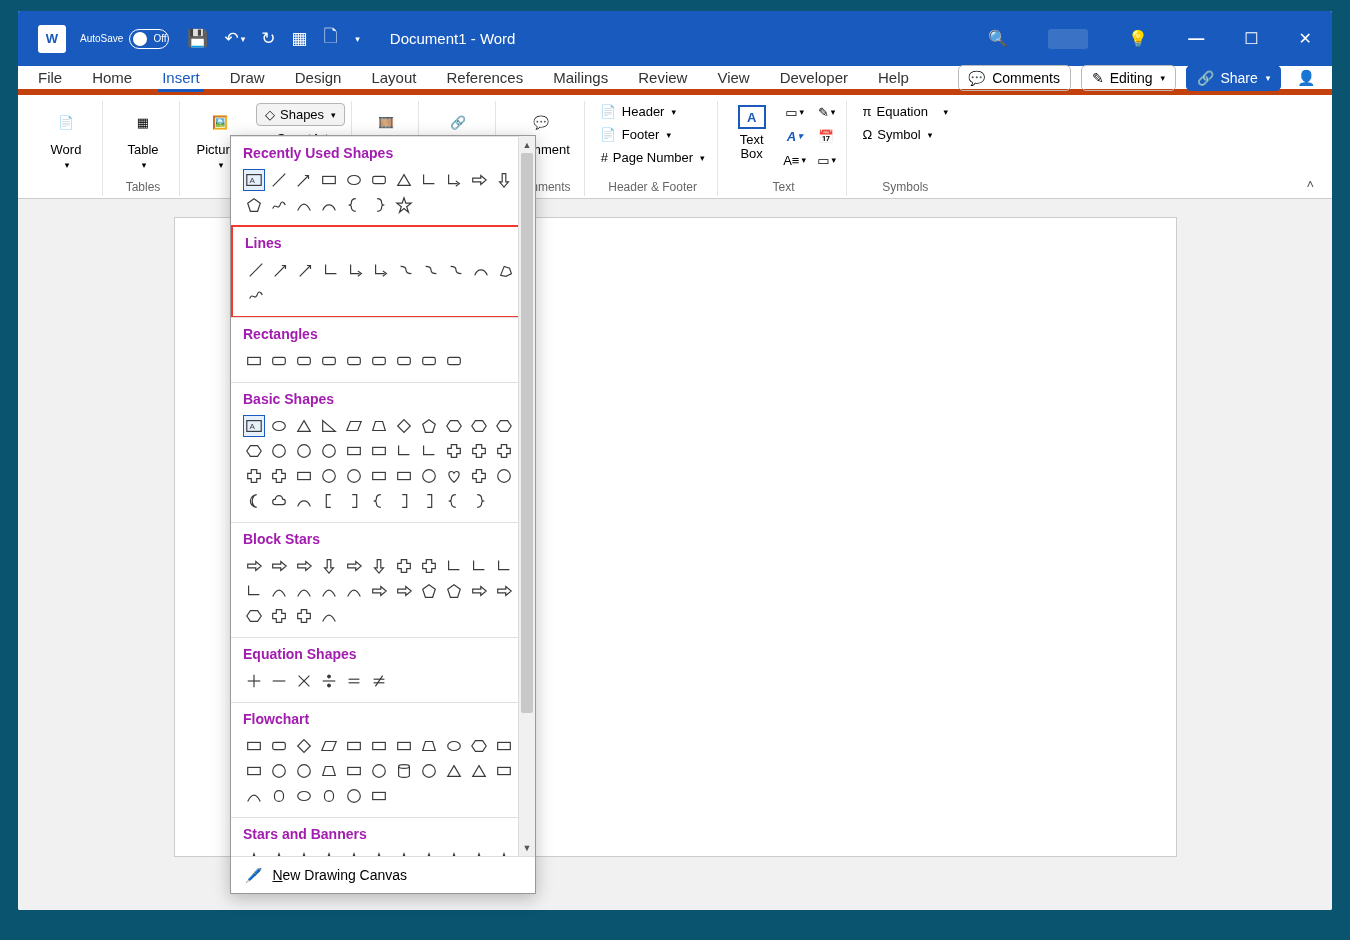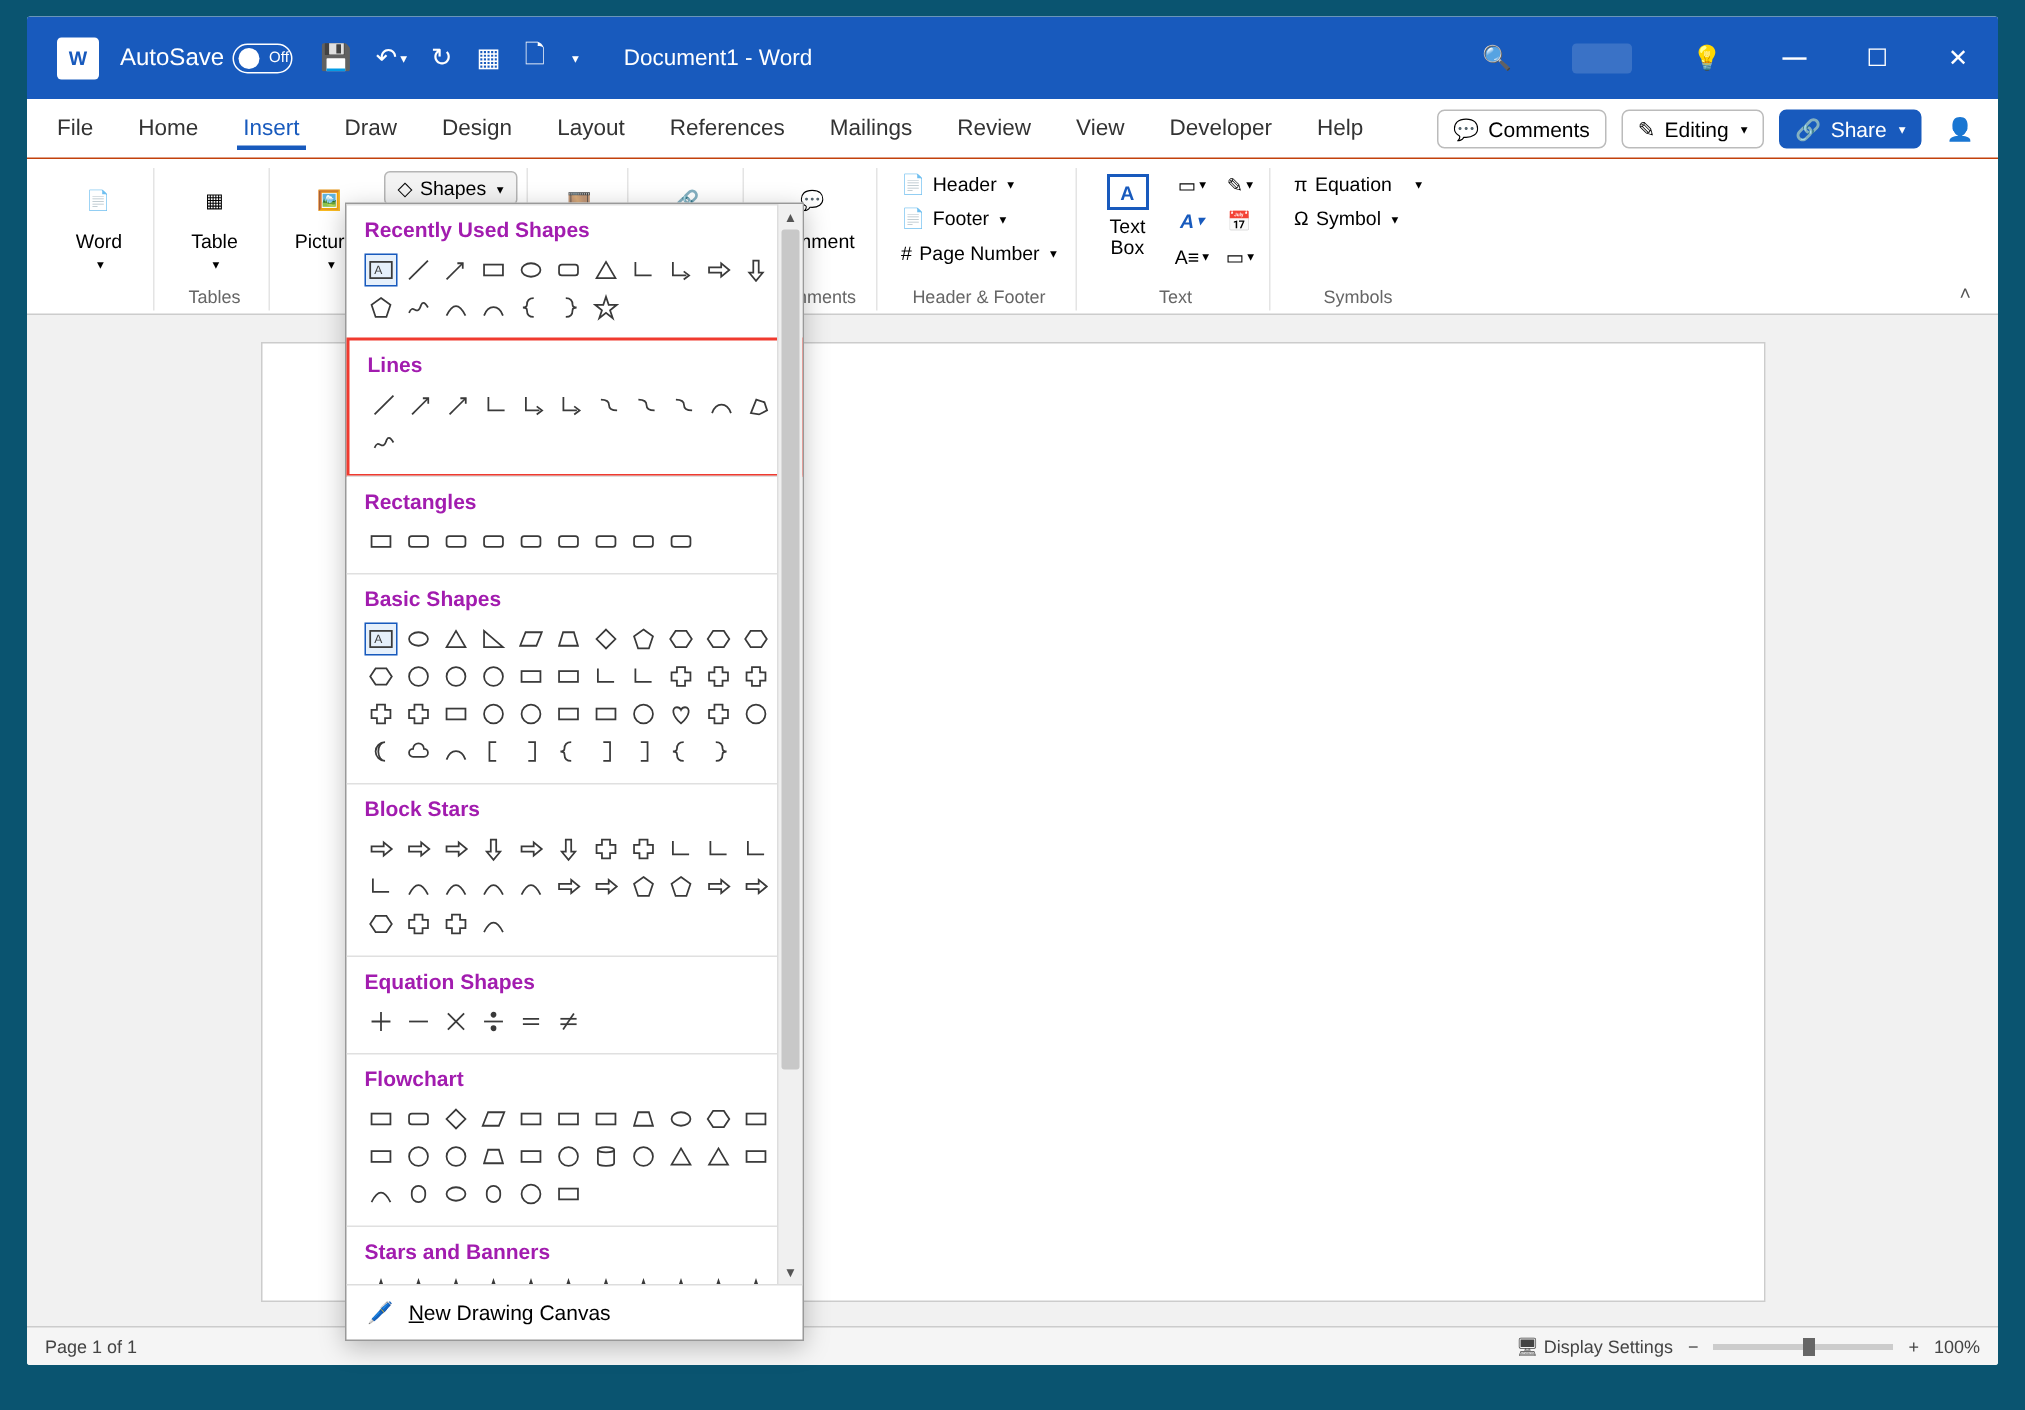--- a/index.html
+++ b/index.html
@@ -2,33 +2,33 @@
 <html><head>
 <meta charset="utf-8">
 <style>
 * { margin: 0; padding: 0; box-sizing: border-box; font-family: "Segoe UI", Arial, sans-serif; }
 body { background: #0a5470; width: 1350px; height: 940px; overflow: hidden; position: relative; }
 .app-window { position: absolute; left: 18px; top: 11px; right: 18px; bottom: 30px; background: #fff; border-radius: 2px; overflow: hidden; display: flex; flex-direction: column; }
 
 
 .title-bar { height: 55px; background: #185abd; display: flex; align-items: center; color: #fff; padding: 0 10px; }
 .title-bar .word-icon { width: 28px; height: 28px; background: #fff; color: #185abd; display: flex; align-items: center; justify-content: center; font-weight: bold; font-size: 13px; border-radius: 3px; margin: 0 10px; }
-.autosave-label { font-size: 16px; margin-left: 4px; margin-right: 6px; }
+.autosave-label { font-size: 10px; margin-left: 4px; margin-right: 6px; }
 .autosave-toggle { display: inline-flex; align-items: center; border: 1px solid #fff; border-radius: 11px; height: 20px; width: 40px; position: relative; }
 .autosave-toggle .knob { width: 14px; height: 14px; background: #fff; border-radius: 50%; margin-left: 3px; }
 .autosave-toggle .off { font-size: 10px; color: #fff; margin-left: 6px; }
 .qat { display: flex; align-items: center; gap: 16px; margin-left: 18px; }
 .qat .qbtn { color: #fff; font-size: 17px; cursor: pointer; display:inline-flex; align-items:center; }
 .doc-title { margin-left: 30px; font-size: 15px; }
 .title-right { margin-left: auto; display: flex; align-items: center; gap: 40px; padding-right: 10px; }
 .title-right .ticon { color: #fff; font-size: 16px; cursor:pointer; }
 .ribbon-select-bg { width: 40px; height: 20px; border-radius: 3px; background: rgba(255,255,255,.15); }
 
 
-.tabs-row { height: 40px; background: #fff; border-bottom: 1px solid #c2410c; display: flex; align-items: center; padding: 0 16px; gap: 22px; }
+.tabs-row { height: 29px; background: #fff; border-bottom: 6px solid #c2410c; display: flex; align-items: center; padding: 0 16px; gap: 22px; }
 .tab { font-size: 15px; color: #333; padding: 6px 4px; cursor: pointer; }
 .tab.active { color: #185abd; border-bottom: 3px solid #185abd; padding-bottom: 3px; }
 .tabs-right { margin-left: auto; display: flex; align-items:center; gap: 10px; }
 .pill-btn { border: 1px solid #bbb; border-radius: 5px; padding: 4px 10px; font-size: 14px; display: inline-flex; align-items: center; gap: 6px; cursor: pointer; }
 .pill-btn.primary { background: #185abd; color: #fff; border-color: #185abd; }
 .caret { font-size: 9px; margin-left: 2px; }
 
 
 .ribbon { background: #fff; border-bottom: 1px solid #ccc; padding: 6px 12px 2px 12px; display: flex; align-items: stretch; gap: 4px; position: relative; }
 .rgroup { display: flex; flex-direction: column; align-items: center; padding: 0 6px; border-right: 1px solid #e4e4e4; }
@@ -226,32 +226,20 @@
       </div>
       <div class="glabel">Symbols</div>
     </div>
     <span class="collapse-caret">˄</span>
   </div>
 
   <div class="doc-area">
     <div class="page"></div>
   </div>
 
-  <div class="status-bar">
-    <span>Page 1 of 1</span>
-    <div class="status-right">
-      <span>🖥 <span>Display Settings</span></span>
-      <span>−</span>
-      <span class="zoom-slider">
-          <span class="zthumb"></span>
-        </span>
-      <span>+</span>
-      <span>100%</span>
-    </div>
-  </div>
 </div>
 
 <div class="shapes-panel">
   <div class="shapes-scroll">
     <div class="panel-scrollbar">
       <div class="arrow">▲</div>
       <div class="thumb"></div>
       <div class="arrow" style="position:absolute; bottom:0; left:0; right:0;">▼</div>
     </div>
 

